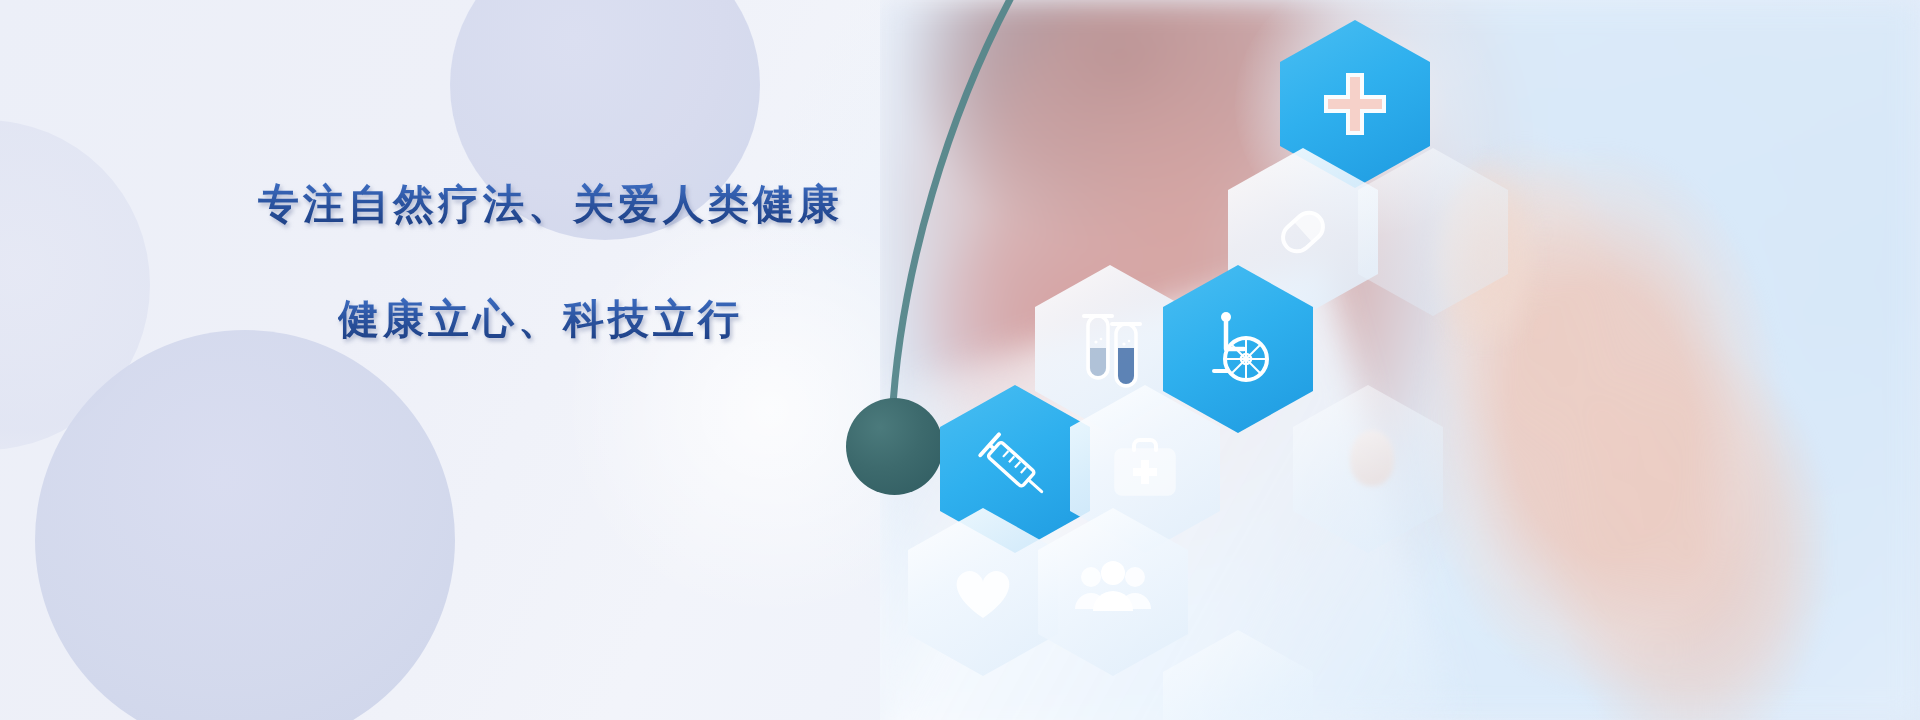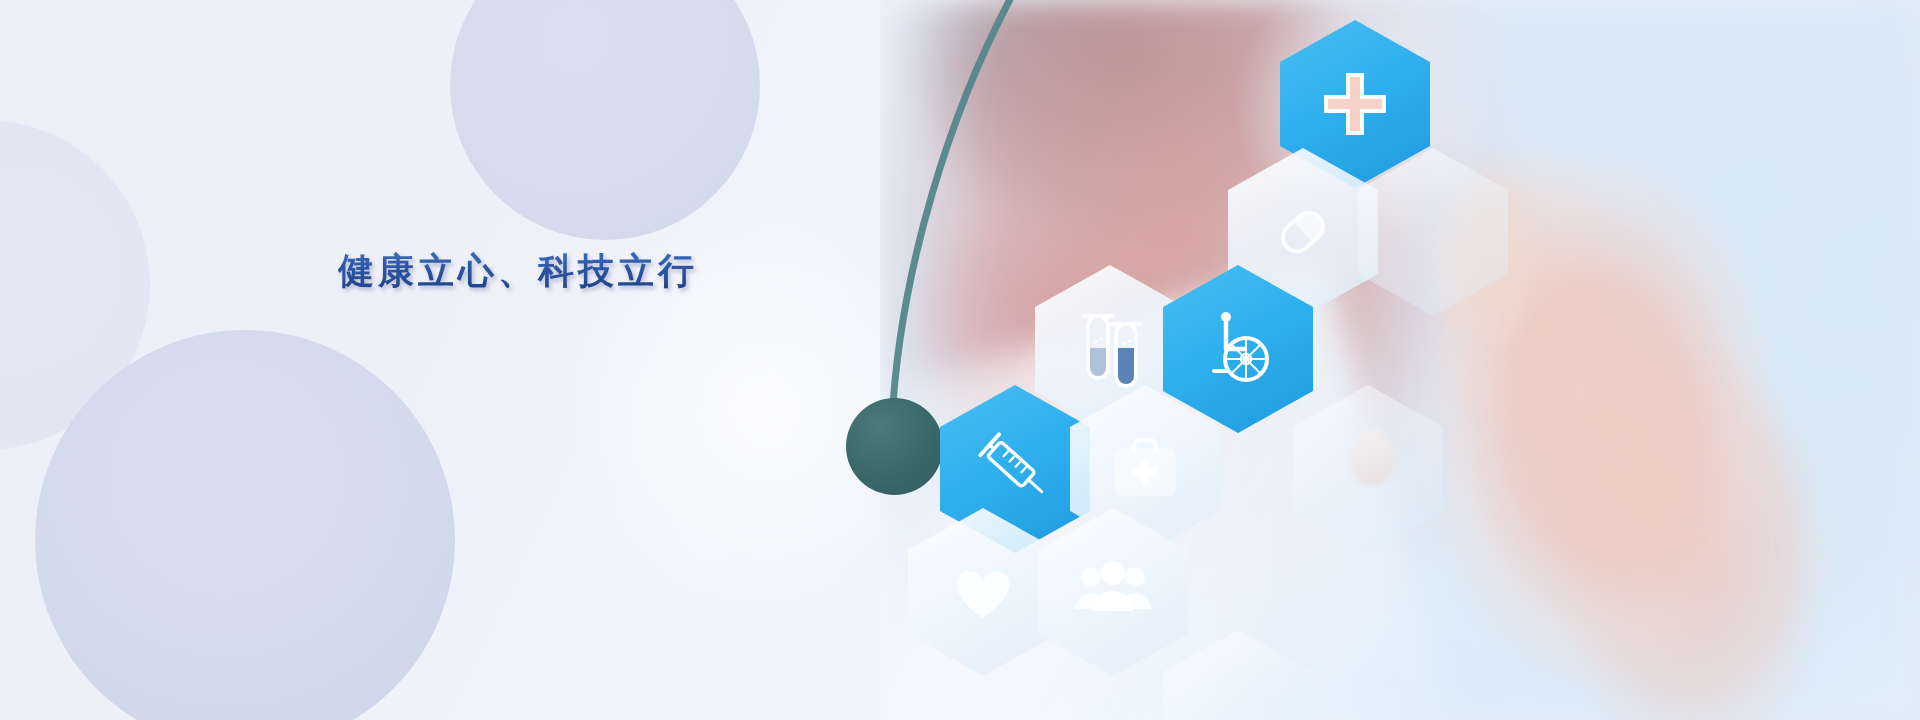--- a/index.html
+++ b/index.html
@@ -46,21 +46,21 @@
     font-weight:bold;
     color:#2d57a7;
     letter-spacing:4px;
     white-space:nowrap;
     background:linear-gradient(180deg,#3f6fc4 0%,#2c55a2 45%,#1d3f84 100%);
     -webkit-background-clip:text;background-clip:text;
     -webkit-text-fill-color:transparent;
     filter:drop-shadow(2px 3px 2px rgba(130,140,175,.55));
   }
   #hl-line-1{font-size:41px;line-height:48px;}
-  #hl-line-2{font-size:36px;line-height:48px;margin-top:67px;margin-left:80px;}
+  #hl-line-2{font-size:41px;line-height:48px;margin-top:67px;margin-left:80px;}
 
   
   #photo{
     position:absolute;left:880px;top:0;width:1040px;height:720px;
     overflow:hidden;
   }
   #photo-bg{
     position:absolute;inset:0;
     background:
       radial-gradient(460px 620px at 300px 230px, rgba(214,163,160,.95) 0%, rgba(214,168,166,.75) 38%, rgba(222,200,205,.25) 62%, rgba(226,235,246,0) 80%),
@@ -133,20 +133,21 @@
 <body>
 
 <div id="banner">
 
   <div class="blob" id="blob-left-edge"></div>
   <div class="blob" id="blob-top"></div>
   <div class="blob" id="blob-bottom"></div>
   <div class="blob" id="blob-soft-mid"></div>
 
   <div id="headline">
+    <div class="hl-line" id="hl-line-1">专注自然疗法、关爱人类健康</div>
     <div class="hl-line" id="hl-line-2">健康立心、科技立行</div>
   </div>
 
   <div id="photo">
     <div id="photo-bg"></div>
     <div id="photo-coat"></div>
     <div id="photo-hand"></div>
     <div id="photo-finger"></div>
     <div id="photo-nail"></div>
   </div>

